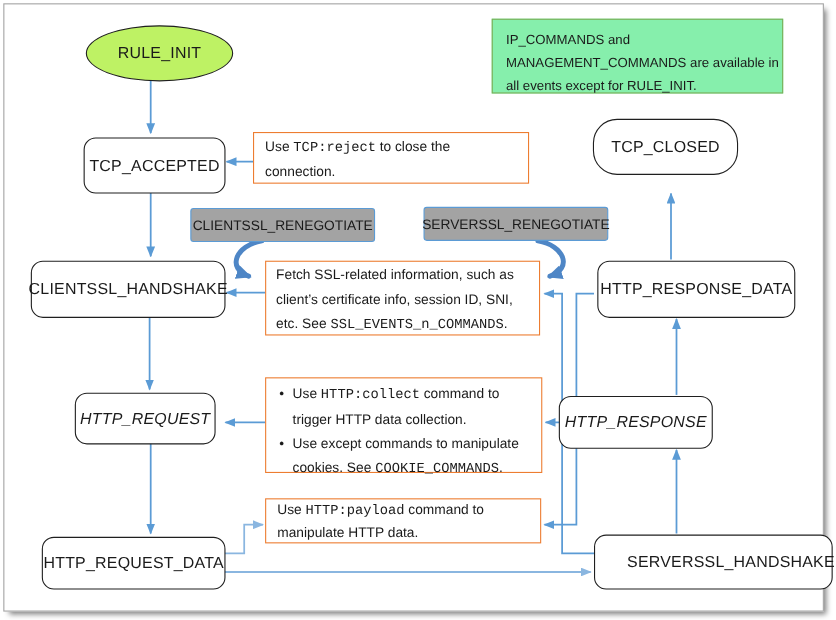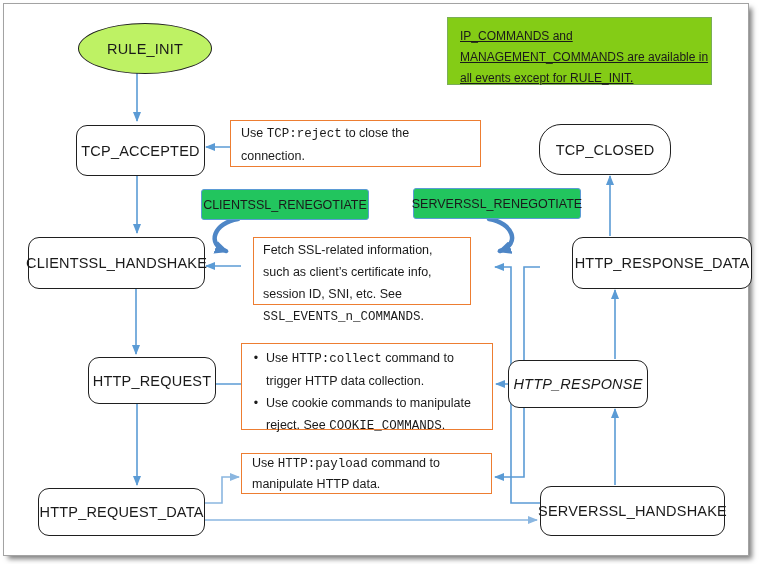--- a/index.html
+++ b/index.html
@@ -19,30 +19,30 @@
     background:#fff;border:1.4px solid #1f1f1f;border-radius:11px;
     font-size:14.5px;letter-spacing:0.2px;text-align:center;z-index:2;
   }
   .ellipse{
     position:absolute;display:flex;align-items:center;justify-content:center;
     background:#bef264;border:1.4px solid #1f1f1f;border-radius:50%;
     font-size:14.5px;letter-spacing:0.2px;z-index:2;
   }
   .eventbox{
     position:absolute;display:flex;align-items:center;justify-content:center;
-    background:#22c55e;border:1.3px solid #5B9BD5;border-radius:3px;
-    font-size:12.5px;z-index:2;margin-left:28px;
+    background:#a3a3a3;border:1.3px solid #5B9BD5;border-radius:3px;
+    font-size:12.5px;z-index:2;
   }
   .note{
     position:absolute;background:#fff;border:1.3px solid #ED7D31;
     font-size:12.5px;line-height:22px;z-index:2;
   }
   .greennote{
-    position:absolute;background:#84cc16;border:1px solid #7AAE58;
-    font-size:12px;line-height:21px;padding:8px 0 6px 12px;z-index:2;text-decoration:underline;
+    position:absolute;background:#86efac;border:1px solid #7AAE58;
+    font-size:12px;line-height:21px;padding:8px 0 6px 12px;z-index:2;
   }
   .mono{font-family:"Liberation Mono","DejaVu Sans Mono",monospace;font-size:12.5px;}
   .blockline{display:block;}
   .bullet-row{display:flex;}
   .bullet-row .bullet{width:20px;text-align:center;flex:0 0 20px;}
   .bullet-row .btext{flex:1 1 auto;}
 </style>
 </head>
 <body>
 
@@ -84,54 +84,54 @@
     <path d="M489,219 C513,223 521,244 500,251" marker-end="url(#ahb)"></path>
   </g>
 </svg>
 
 <div class="ellipse" style="left:78px;top:23px;width:132px;height:49px;">RULE_INIT</div>
 
 <div class="node" style="left:76px;top:125px;width:127px;height:49px;text-align:center;">TCP_ACCEPTED</div>
 
 <div class="node" style="left:28px;top:237px;width:175px;height:50px;">CLIENTSSL_HANDSHAKE</div>
 
-<div class="node" style="left:88px;top:357px;width:126px;height:45px;">HTTP_REQUEST</div>
+<div class="node" style="left:68px;top:357px;width:126px;height:45px;font-style:italic;">HTTP_REQUEST</div>
 
 <div class="node" style="left:38px;top:488px;width:165px;height:46px;">HTTP_REQUEST_DATA</div>
 
-<div class="node" style="left:539px;top:124px;width:130px;height:49px;border-radius:22px;">TCP_CLOSED</div>
+<div class="node" style="left:539px;top:108px;width:130px;height:49px;border-radius:22px;">TCP_CLOSED</div>
 
-<div class="node" style="left:572px;top:237px;width:178px;height:50px;">HTTP_RESPONSE_DATA</div>
+<div class="node" style="left:543px;top:237px;width:178px;height:50px;">HTTP_RESPONSE_DATA</div>
 
 <div class="node" style="left:508px;top:360px;width:138px;height:46px;font-style:italic;">HTTP_RESPONSE</div>
 
-<div class="node" style="left:540px;top:486px;width:183px;height:48px;">SERVERSSL_HANDSHAKE</div>
+<div class="node" style="left:540px;top:486px;width:183px;height:48px;padding-left:32px;">SERVERSSL_HANDSHAKE</div>
 
 <div class="eventbox" style="left:173px;top:189px;width:166px;height:29px;">CLIENTSSL_RENEGOTIATE</div>
 
 <div class="eventbox" style="left:385px;top:188px;width:166px;height:29px;">SERVERSSL_RENEGOTIATE</div>
 
 <div class="greennote" style="left:447px;top:17px;width:265px;height:68px;box-sizing:border-box;">IP_COMMANDS and MANAGEMENT_COMMANDS are available in all events except for RULE_INIT.</div>
 
 <div class="note" style="left:230px;top:120px;width:251px;height:47px;box-sizing:border-box;padding:1px 10px;">
   <span>Use </span><span class="mono">TCP:reject</span><span> to close the connection.</span>
 </div>
 
-<div class="note" style="left:253px;top:237px;width:218px;height:68px;box-sizing:border-box;padding:1px 9px;">
+<div class="note" style="left:241px;top:237px;width:250px;height:68px;box-sizing:border-box;padding:1px 9px;">
   <span>Fetch SSL-related information, such as client’s certificate info, session ID, SNI, etc. See </span><span class="mono">SSL_EVENTS_n_COMMANDS</span><span>.</span>
 </div>
 
 <div class="note" style="left:241px;top:343px;width:252px;height:87px;box-sizing:border-box;padding:3px 6px 3px 4px;">
   <div class="bullet-row">
     <span class="bullet">•</span>
     <span class="btext"><span>Use </span><span class="mono">HTTP:collect</span><span> command to trigger HTTP data collection.</span></span>
   </div>
   <div class="bullet-row">
     <span class="bullet">•</span>
-    <span class="btext"><span>Use cookie commands to manipulate reject. See </span><span class="mono">COOKIE_COMMANDS</span><span>.</span></span>
+    <span class="btext"><span>Use except commands to manipulate cookies. See </span><span class="mono">COOKIE_COMMANDS</span><span>.</span></span>
   </div>
 </div>
 
 <div class="note" style="left:241px;top:453px;width:251px;height:41px;box-sizing:border-box;padding:16px 10px;line-height:20px;display:flex;align-items:center;">
   <div>
     <span>Use </span><span class="mono">HTTP:payload</span><span> command to manipulate HTTP data.</span>
   </div>
 </div>
 
 </body></html>

